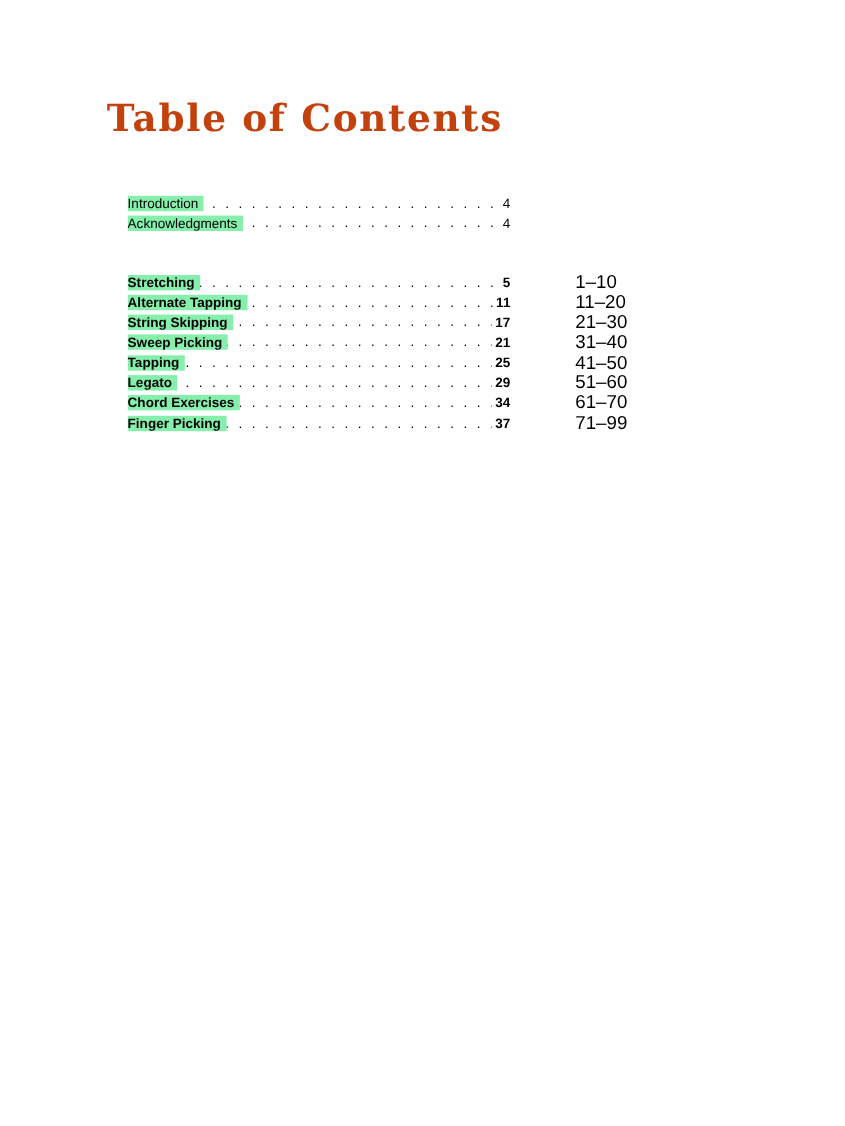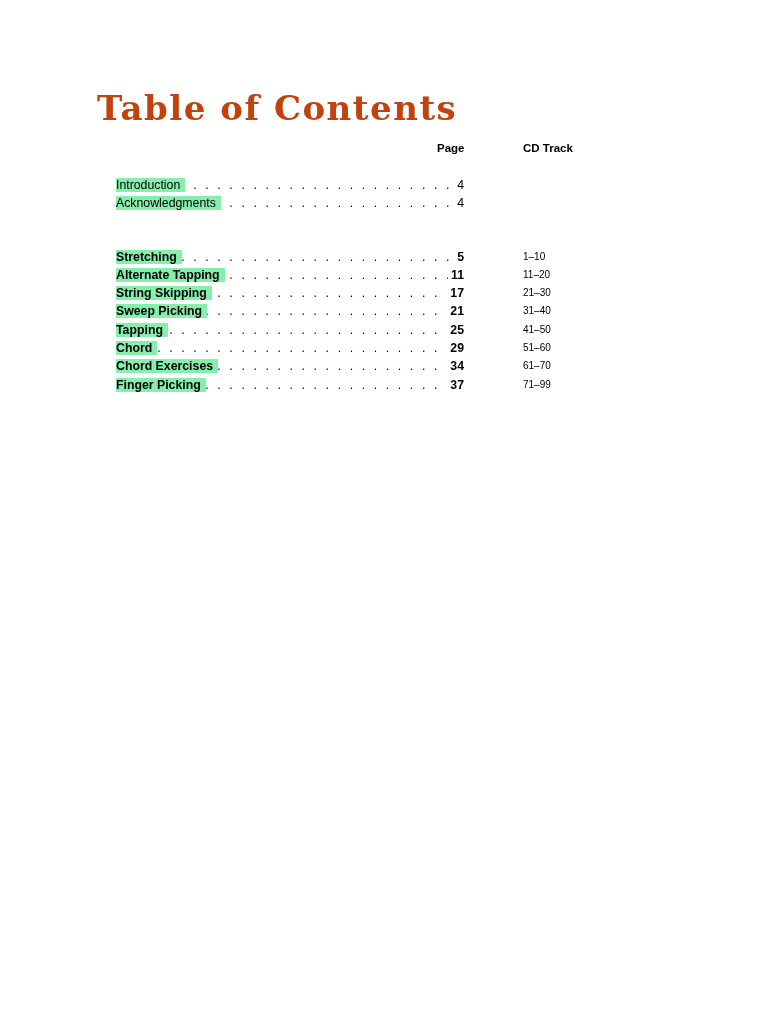--- a/index.html
+++ b/index.html
@@ -98,41 +98,37 @@
     right: 0;
     bottom: 0;
     z-index: 3;
     background: #ffffff;
     padding-left: 3px;
   }
   .cdtrack {
     position: absolute;
     left: 407px;
     top: 0;
-    font-size: 10px;
+    font-size: 17px;
     font-weight: normal;
   }
   .bold {
     font-weight: bold;
   }
   .normal {
     font-weight: normal;
   }
 </style>
 </head>
 <body>
 
 <div class="page">
 
   <div class="toc-title">Table of Contents</div>
 
-  <div class="col-headers">
-    <div class="col-header page">Page</div>
-    <div class="col-header cd">CD Track</div>
-  </div>
 
   <div class="toc-list">
 
     <div class="toc-row">
       <span class="entry">
         <span class="label normal">Introduction</span>
         <span class="leader">. . . . . . . . . . . . . . . . . . . . . . . . . . . . . . . . . . . . . . . . . . . . . . . . . . . .</span>
         <span class="pageno normal">4</span>
       </span>
       <span class="cdtrack"></span>
@@ -187,21 +183,21 @@
       <span class="entry">
         <span class="label bold">Tapping</span>
         <span class="leader">. . . . . . . . . . . . . . . . . . . . . . . . . . . . . . . . . . . . . . . . . . . . . . . . . . . .</span>
         <span class="pageno bold">25</span>
       </span>
       <span class="cdtrack">41–50</span>
     </div>
 
     <div class="toc-row">
       <span class="entry">
-        <span class="label bold">Chord</span>
+        <span class="label bold">Legato</span>
         <span class="leader">. . . . . . . . . . . . . . . . . . . . . . . . . . . . . . . . . . . . . . . . . . . . . . . . . . . .</span>
         <span class="pageno bold">29</span>
       </span>
       <span class="cdtrack">51–60</span>
     </div>
 
     <div class="toc-row">
       <span class="entry">
         <span class="label bold">Chord Exercises</span>
         <span class="leader">. . . . . . . . . . . . . . . . . . . . . . . . . . . . . . . . . . . . . . . . . . . . . . . . . . . .</span>

